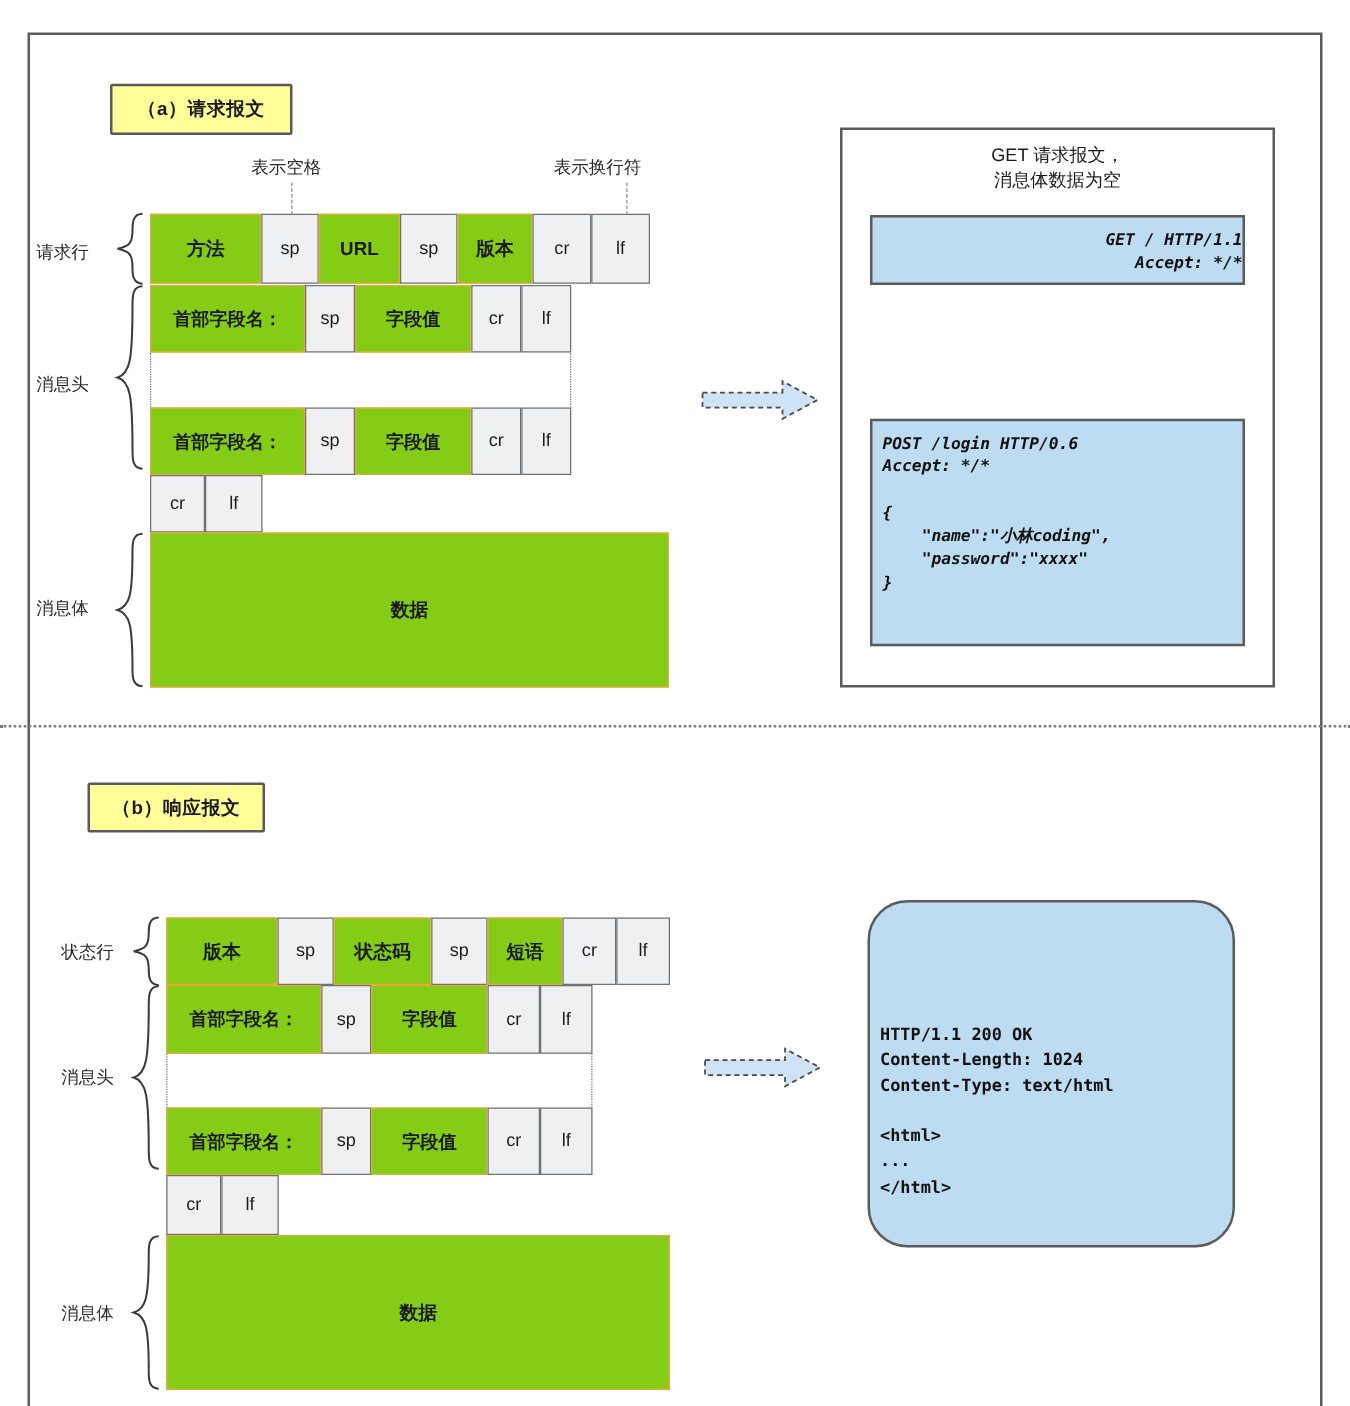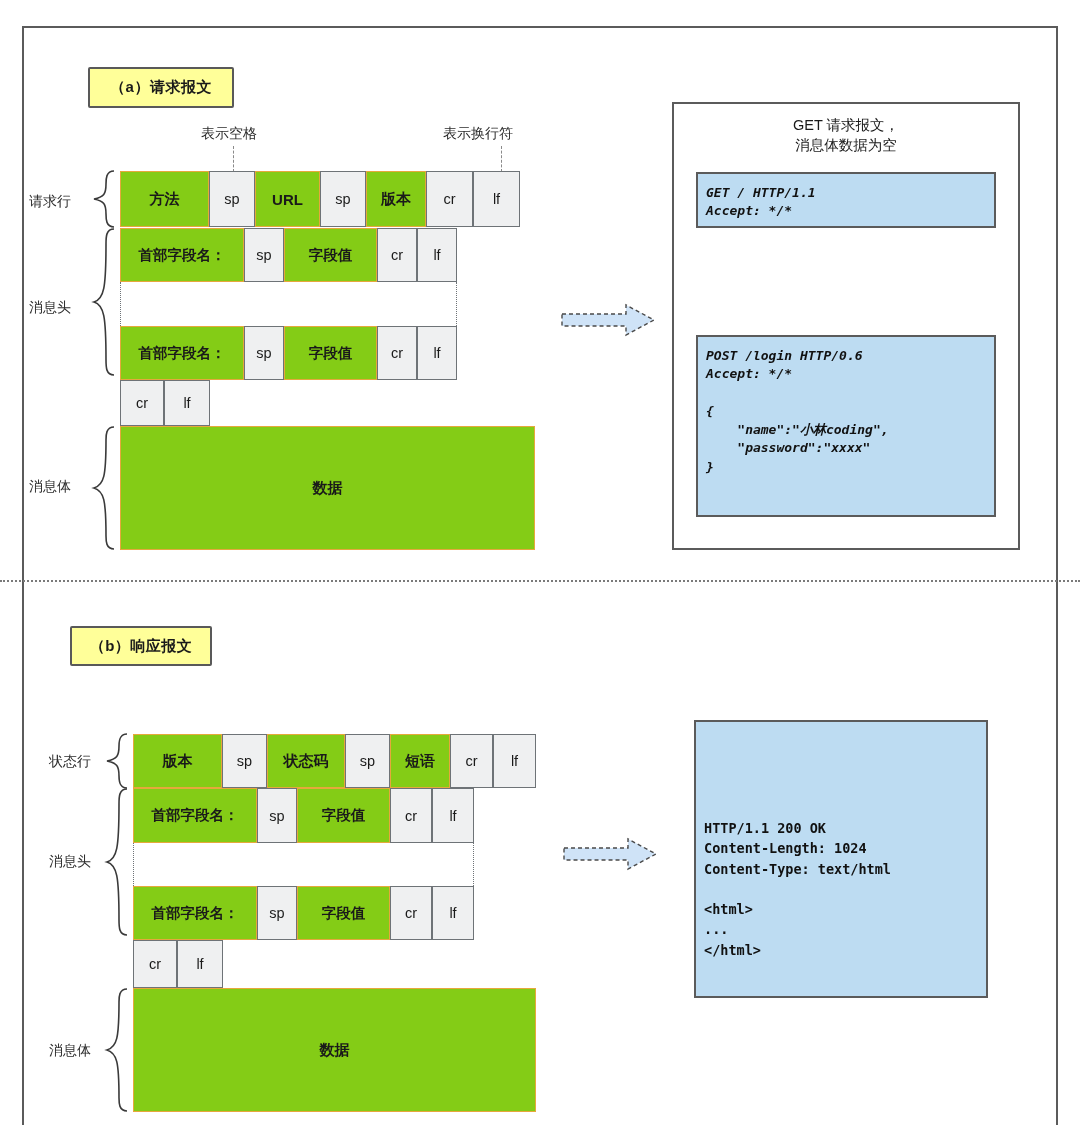--- a/index.html
+++ b/index.html
@@ -106,21 +106,21 @@
     font-family:"DejaVu Sans Mono","Liberation Mono",monospace;
     font-size:13px;
     font-weight:bold;
     font-style:italic;
     color:#111;
     line-height:1.42;
     white-space:pre;
     padding:10px 0 0 8px;
     overflow:hidden;
   }
-  .code-box.plain{font-style:normal;}
+  .code-box.plain{font-style:normal;border-radius:32px;}
 
   
   .arrow{position:absolute;}
   .arrow svg{display:block;}
 </style>
 </head>
 <body>
 
 <div class="canvas">
 
@@ -186,21 +186,21 @@
   <div class="arrow" style="left:560px;top:283px;">
     <svg width="96" height="34" viewBox="0 0 96 34">
       <path d="M2 11 L66 11 L66 2 L94 17 L66 32 L66 23 L2 23 Z" fill="#cfe3f7" stroke="#4a4a4a" stroke-width="1.4" stroke-dasharray="4,3"></path>
     </svg>
   </div>
 
   <div class="panel" style="left:672px;top:82px;width:348px;height:448px;"></div>
 
   <div class="panel-title" style="left:692px;top:96px;width:308px;">GET 请求报文，
 消息体数据为空</div>
-  <div class="code-box" style="left:696px;top:152px;width:300px;height:56px;">GET / HTTP/1.1
+  <div class="code-box" style="left:696px;top:152px;width:300px;height:56px;text-align:right;">GET / HTTP/1.1
 Accept: */*</div>
 
   <div class="code-box" style="left:696px;top:315px;width:300px;height:182px;">POST /login HTTP/0.6
 Accept: */*
 
 {
     "name":"小林coding",
     "password":"xxxx"
 }</div>
 

